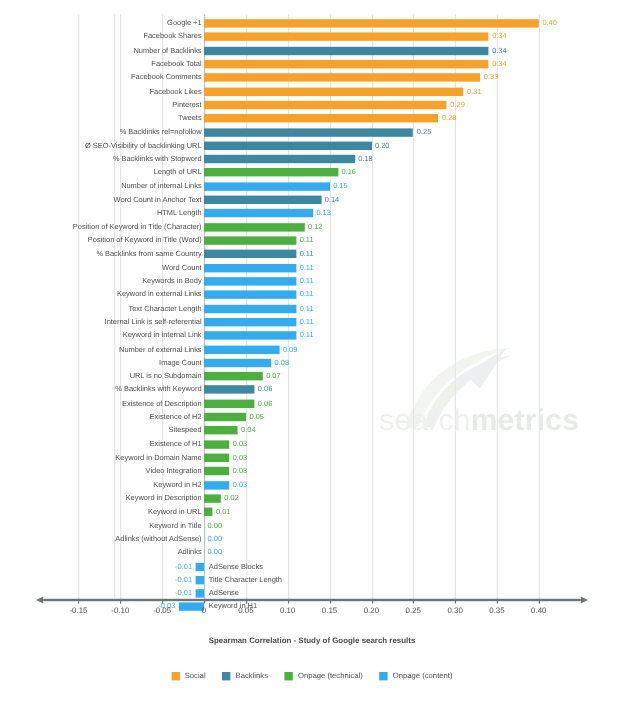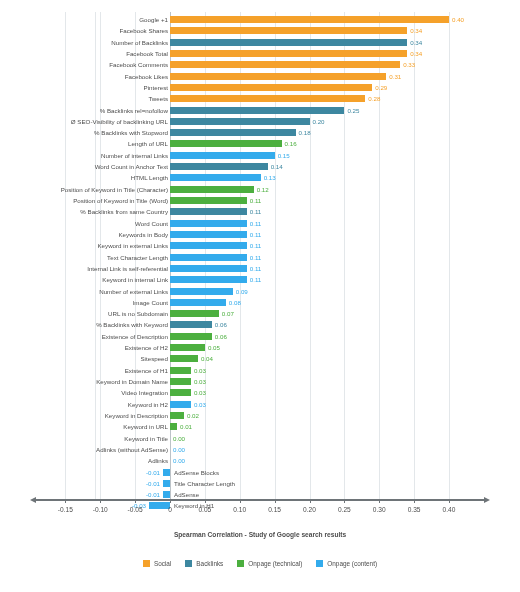--- a/index.html
+++ b/index.html
@@ -58,20 +58,28 @@
   }
   .legend-item{display:flex;align-items:center;gap:4px;}
   .legend-swatch{width:7px;height:7px;display:block;}
   .legend-label{font-size:6.4px;color:#4d4d4d;white-space:nowrap;}
 </style>
 </head>
 <body>
 
 <div id="chart-root">
 
+  <div class="watermark">
+    <svg class="wm-swoosh" width="120" height="70" viewBox="0 0 120 70">
+      <path d="M8 66 C 20 26, 52 2, 96 0 C 60 10, 30 34, 18 66 Z" fill="#f2f5ef"></path>
+      <path d="M22 66 C 34 32, 60 12, 96 6 C 66 20, 42 40, 32 66 Z" fill="#eef2ea"></path>
+      <path d="M44 30 L92 0 L70 34 L62 26 Z" fill="#eceff1"></path>
+    </svg>
+    <div class="wm-text"><span>search</span><b>metrics</b></div>
+  </div>
 
   <div class="plot">
     <div class="frame-left"></div>
     <div id="gridlines">
         <div class="grid-line" style="left: 65.375px;"></div>
         <div class="grid-line" style="left: 100.25px;"></div>
         <div class="grid-line" style="left: 135.125px;"></div>
         <div class="grid-line axis0" style="left: 170px;"></div>
         <div class="grid-line" style="left: 204.875px;"></div>
         <div class="grid-line" style="left: 239.75px;"></div>

